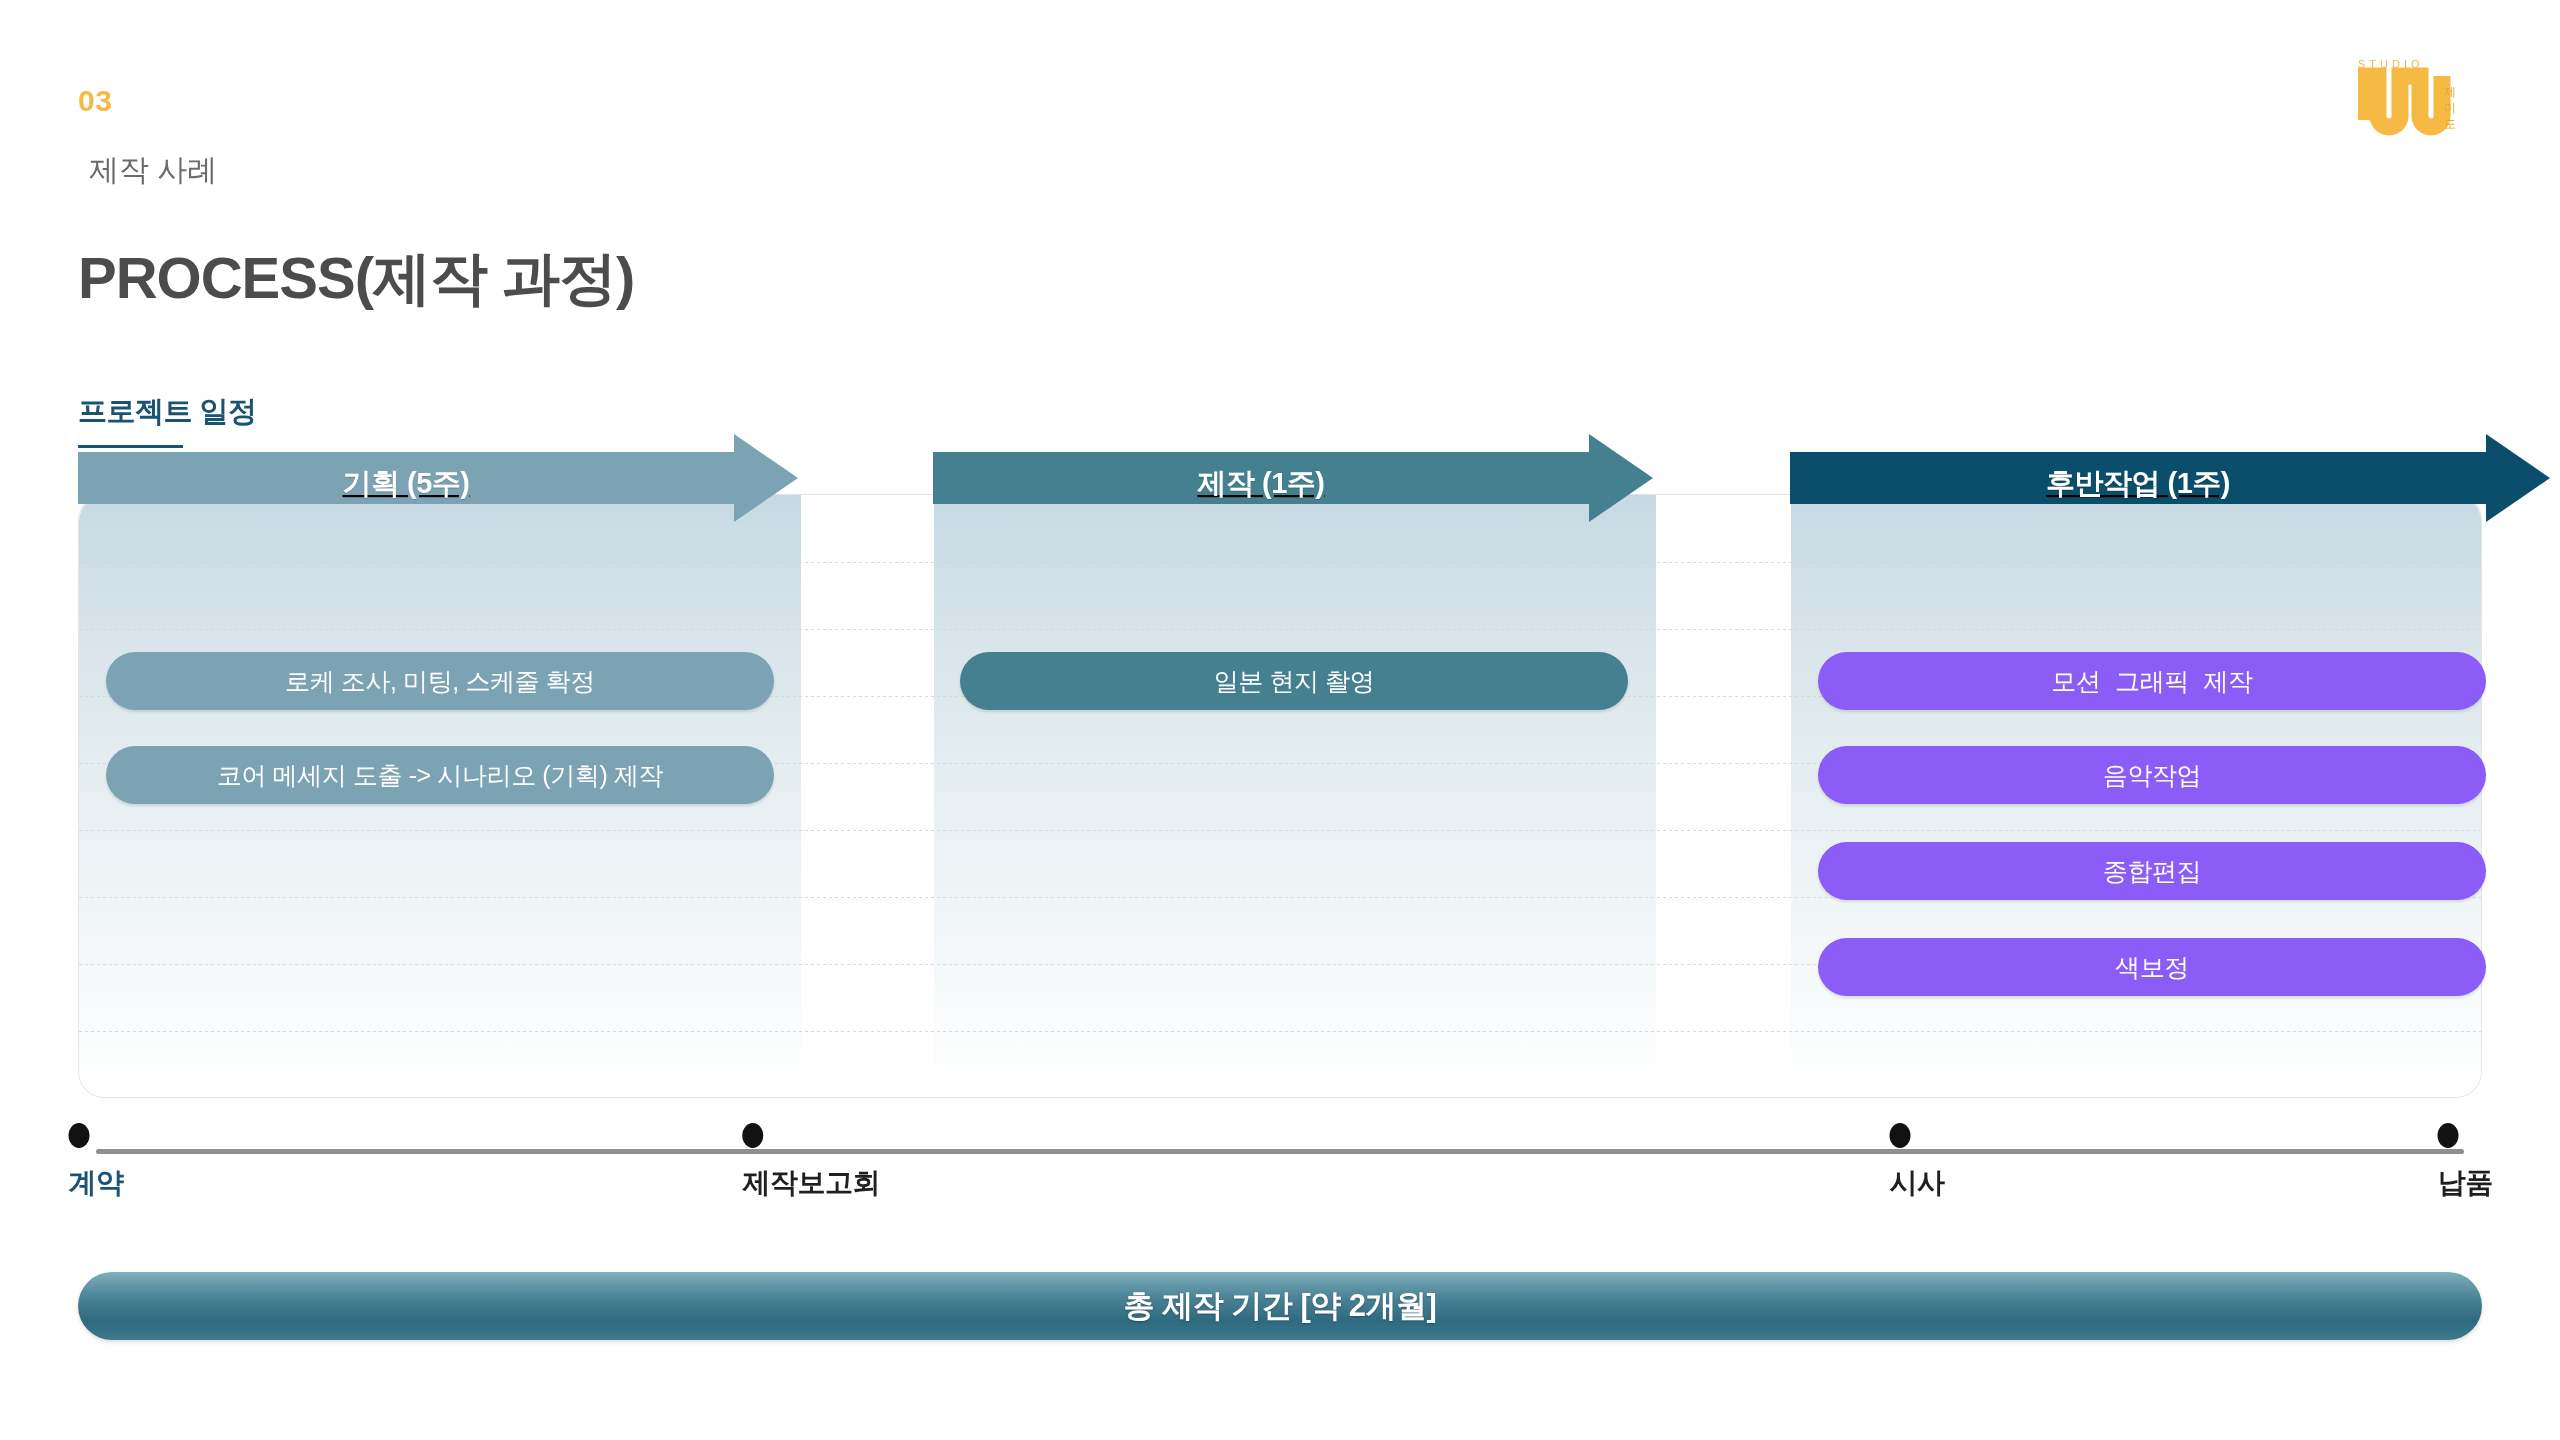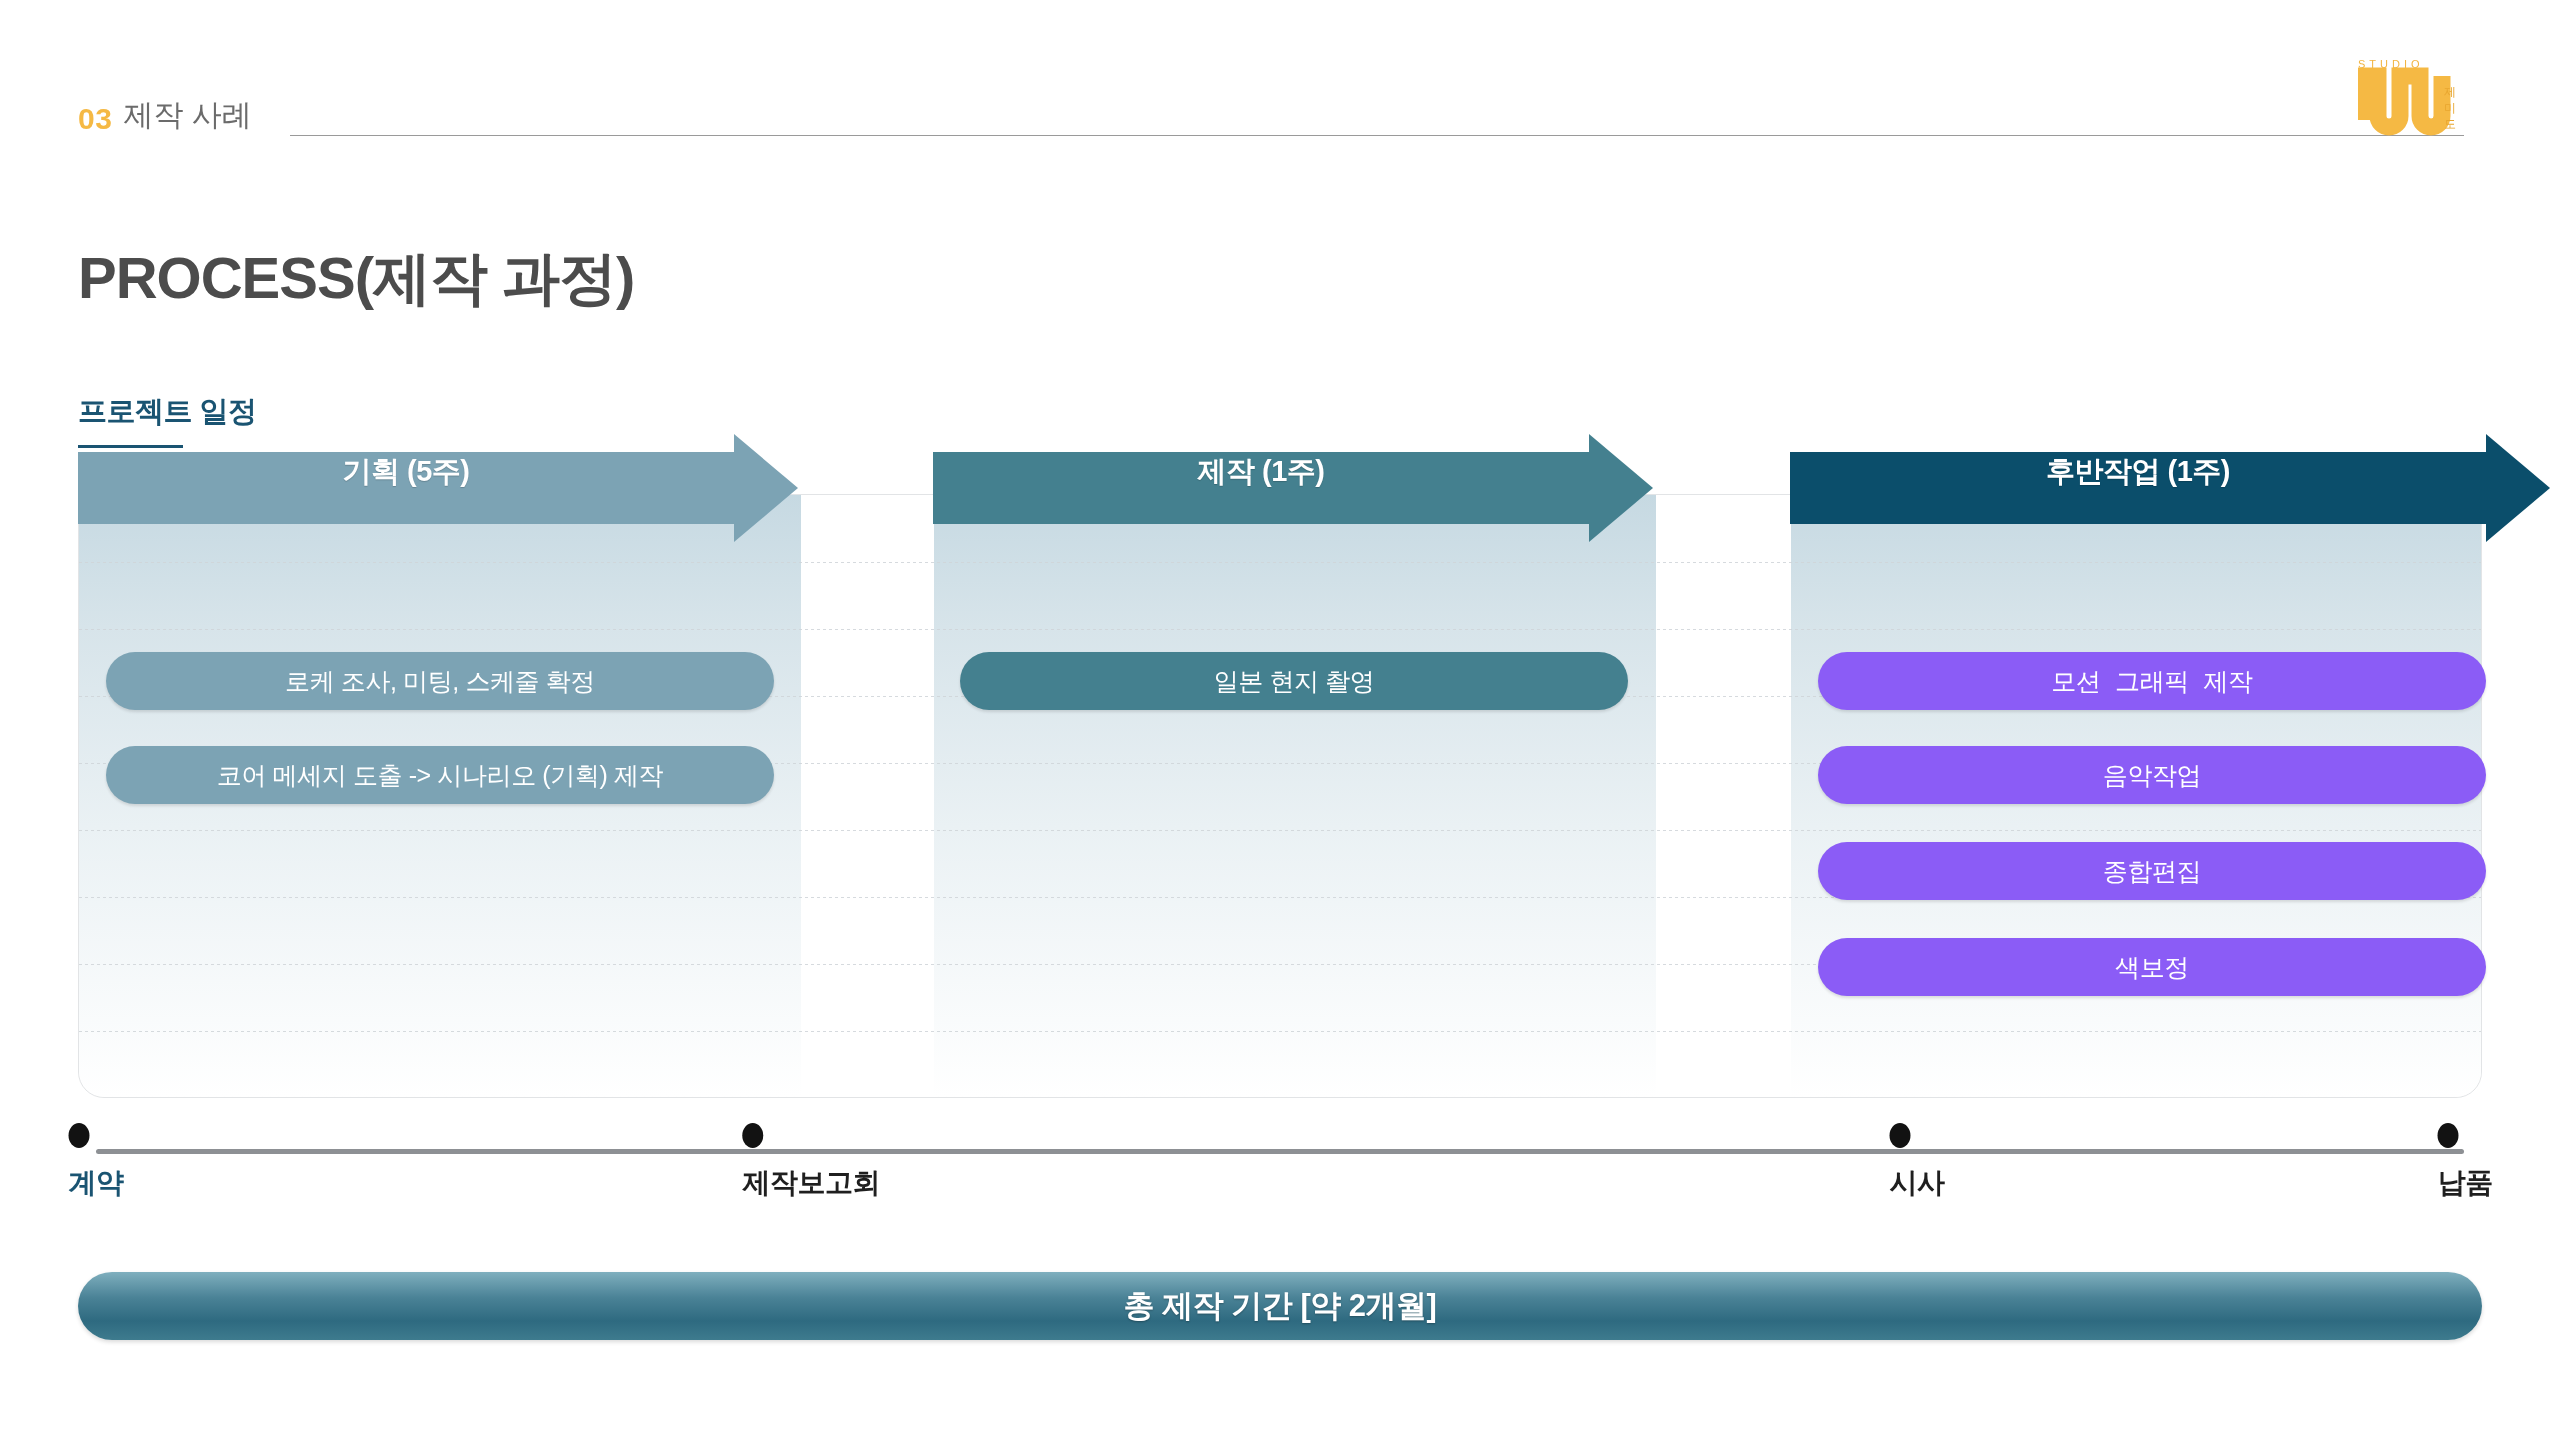--- a/index.html
+++ b/index.html
@@ -6,21 +6,21 @@
   * { box-sizing: border-box; margin: 0; padding: 0; }
   html, body {
     width: 2560px; height: 1440px;
     background: #ffffff;
     font-family: "Liberation Sans", "DejaVu Sans", sans-serif;
     overflow: hidden;
   }
   .slide { position: relative; width: 2560px; height: 1440px; background:#fff; }
 
   
-  .header { position:absolute; left:78px; top:92px; width:2404px; height:44px; display:flex; align-items:flex-end; }
+  .header { position:absolute; left:78px; top:84px; width:2404px; height:44px; display:flex; align-items:flex-start;flex-direction:column; }
   .hdr-num { font-size:30px; font-weight:700; color:#F5B944; letter-spacing:0.5px; }
   .hdr-txt { font-size:30px; font-weight:400; color:#6b6b6b; margin-left:11px; white-space:nowrap;margin-top:32px; }
   .hdr-rule { flex:1; height:1px; background:#9a9a9a; margin-left:38px; margin-right:18px; }
 
   
   .logo { position:absolute; right:88px; top:52px; width:120px; height:88px;margin-left:8px; }
   .logo svg { display:block; }
 
   
   .page-title { position:absolute; left:78px; top:240px; font-size:58px; font-weight:700; color:#4c4c4c; letter-spacing:-1px; white-space:nowrap; }
@@ -37,21 +37,21 @@
      background-size:6px 1px; opacity:.85; }
 
   
   .band { position:absolute; top:0; bottom:0;
      background: linear-gradient(to bottom, #c6d9e2 0%, #d7e4ea 22%, #eaf1f4 55%, #ffffff 100%); }
   .band.b1 { left:0;     width:722px; border-top-left-radius:26px; border-bottom-left-radius:26px;}
   .band.b2 { left:855px; width:722px; }
   .band.b3 { left:1712px;width:692px; border-top-right-radius:26px; border-bottom-right-radius:26px;}
 
   
-  .arrow { position:absolute; height:72px; top:-42px; display:flex; align-items:flex-start; justify-content:center; }
+  .arrow { position:absolute; height:52px; top:-42px; display:flex; align-items:flex-end; justify-content:center;text-decoration:underline; }
   .arrow .body { position:absolute; left:0; top:0; bottom:0; right:64px; }
   .arrow .head { position:absolute; right:0; top:-18px; bottom:-18px; width:64px; }
   .arrow .lbl { position:relative; z-index:3; color:#ffffff; font-size:29px; font-weight:700;
                 letter-spacing:-0.5px; white-space:nowrap; margin-right:64px; text-shadow:0 1px 1px rgba(0,0,0,.18); }
 
   .a1 { left:0px;    width:720px; }
   .a2 { left:855px;  width:720px; }
   .a3 { left:1712px; width:760px; }
 
   .a1 .body { background:#7CA3B4; }

